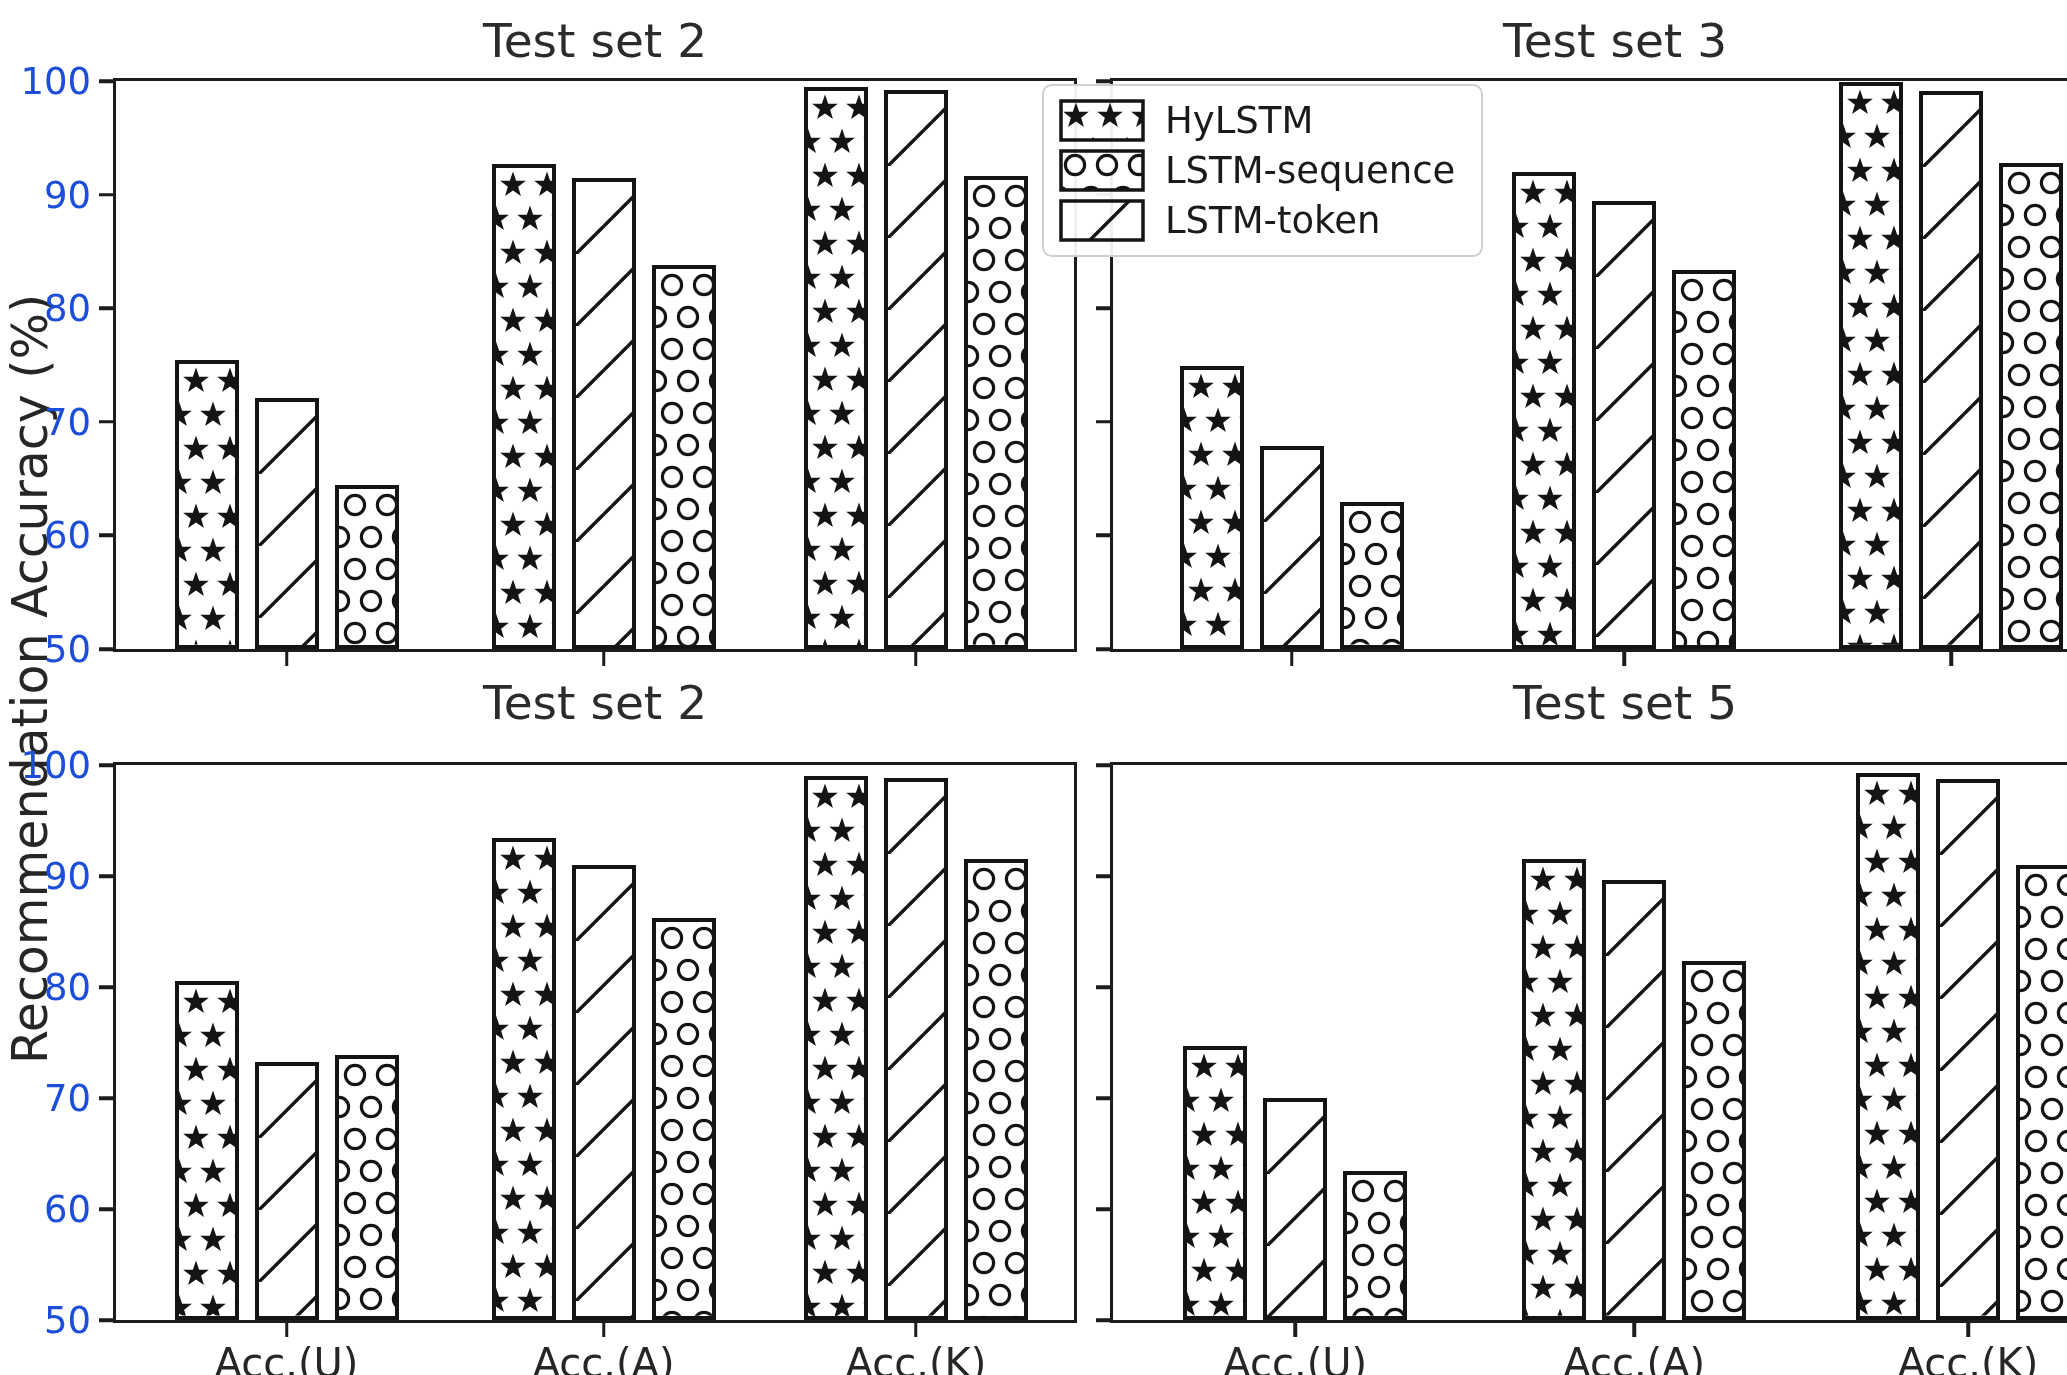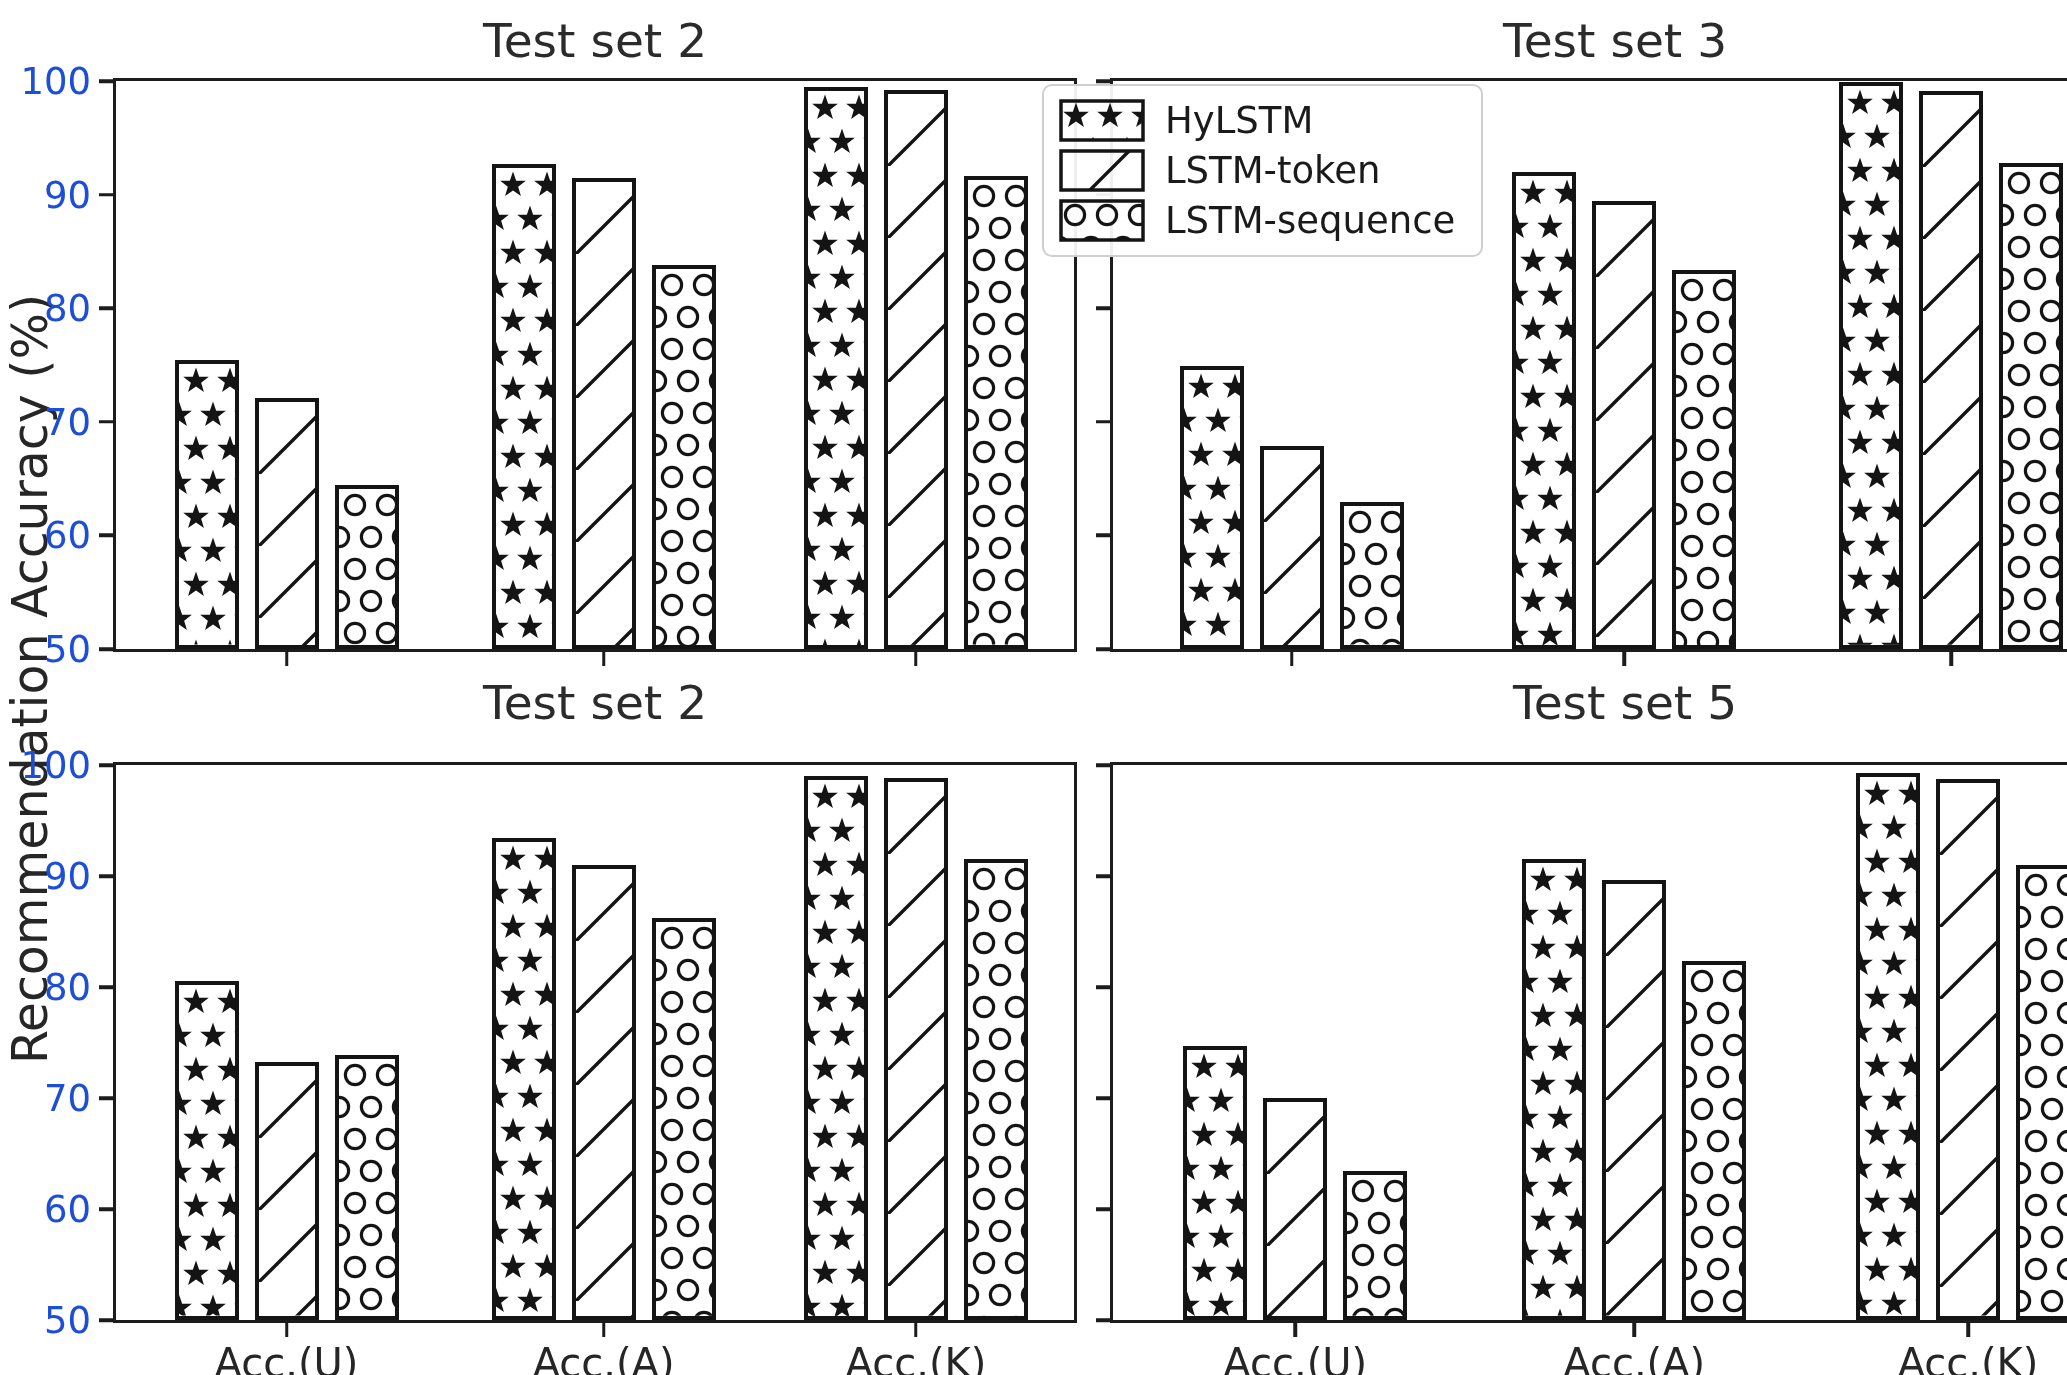--- a/index.html
+++ b/index.html
@@ -389,25 +389,25 @@
 
   <div class="legend">
     <div class="legend-item">
       <svg class="legend-swatch" viewBox="0 0 86 43">
         <rect x="2" y="2" width="82" height="39" fill="url(#pat-stars)" stroke="#141414" stroke-width="3.5"></rect>
       </svg>
       <span class="legend-label">HyLSTM</span>
     </div>
     <div class="legend-item">
       <svg class="legend-swatch" viewBox="0 0 86 43">
+        <rect x="2" y="2" width="82" height="39" fill="url(#pat-circles)" stroke="#141414" stroke-width="3.5"></rect>
+      </svg>
+      <span class="legend-label">LSTM-sequence</span>
+    </div>
+    <div class="legend-item">
+      <svg class="legend-swatch" viewBox="0 0 86 43">
         <rect x="2" y="2" width="82" height="39" fill="url(#pat-hatch)" stroke="#141414" stroke-width="3.5"></rect>
       </svg>
       <span class="legend-label">LSTM-token</span>
     </div>
-    <div class="legend-item">
-      <svg class="legend-swatch" viewBox="0 0 86 43">
-        <rect x="2" y="2" width="82" height="39" fill="url(#pat-circles)" stroke="#141414" stroke-width="3.5"></rect>
-      </svg>
-      <span class="legend-label">LSTM-sequence</span>
-    </div>
   </div>
 
 </div>
 
 </body></html>

